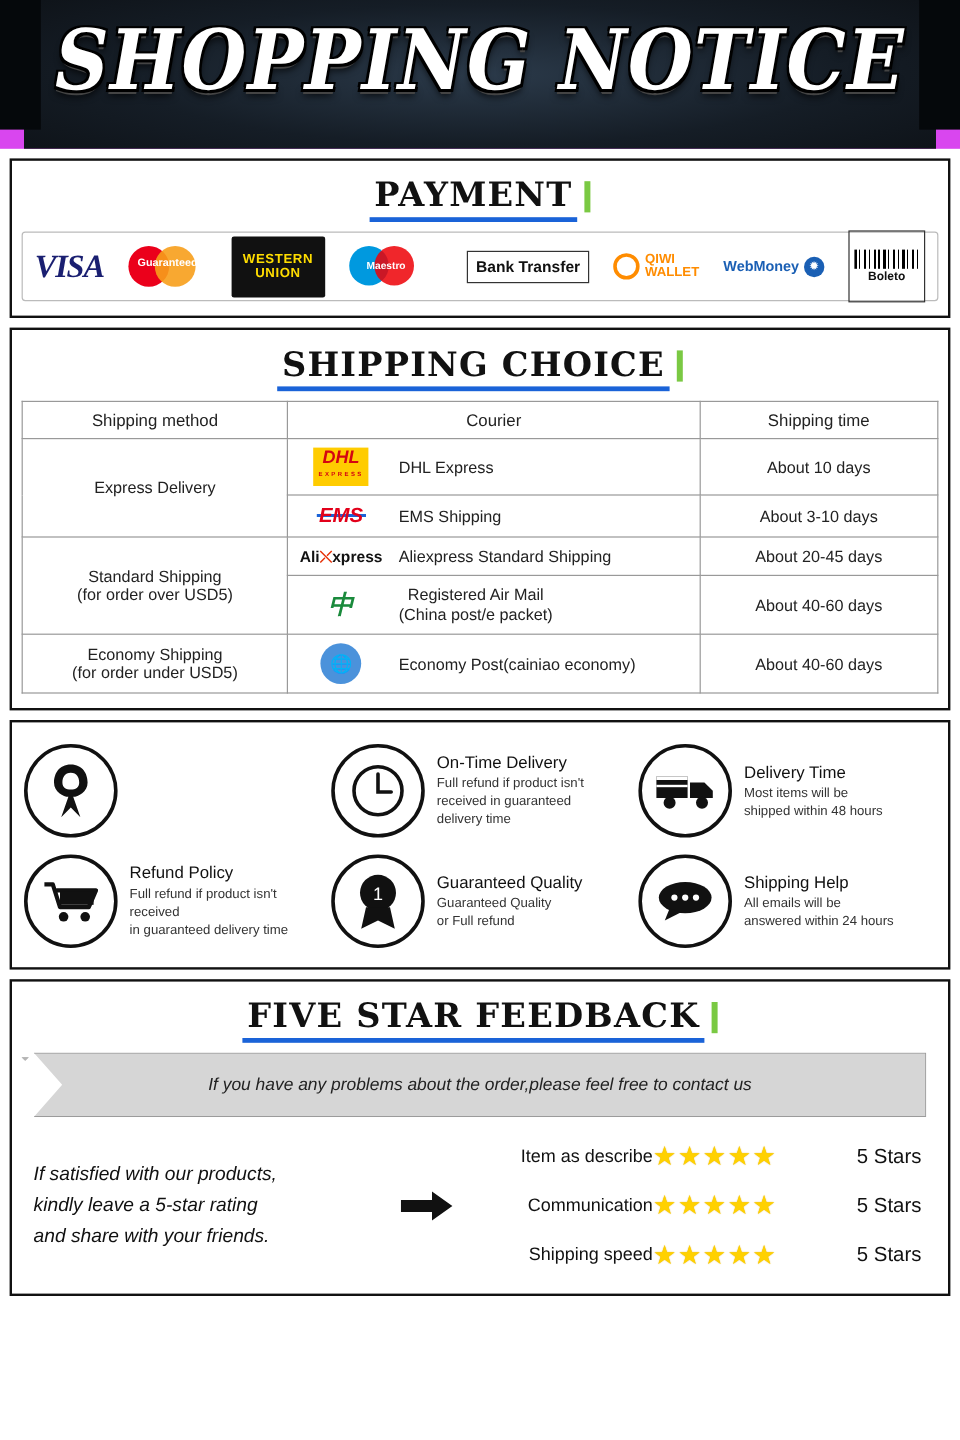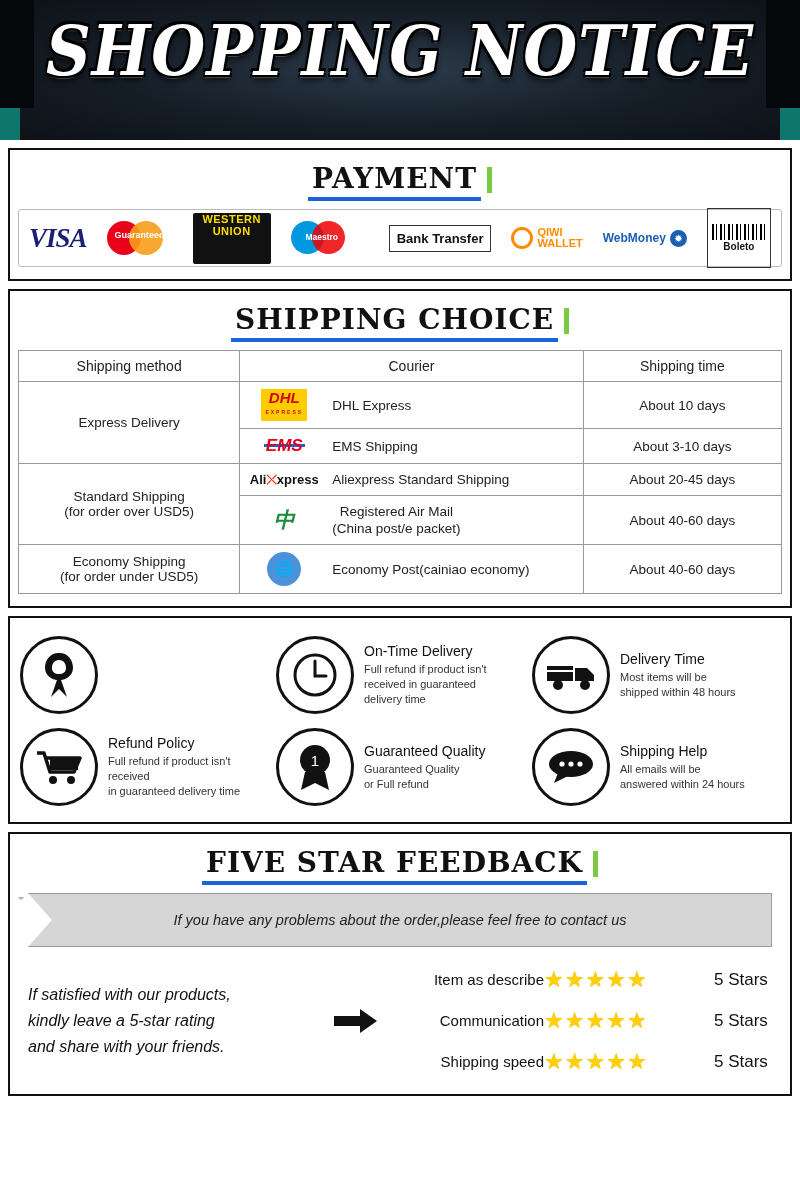--- a/index.html
+++ b/index.html
@@ -13,22 +13,22 @@
     width: 800px; height: 1200px;
     position: relative;
     background: #ffffff;
     overflow: hidden;
   }
 
   
   .banner {
     position: relative;
     width: 800px;
-    height: 140px;
-    background: #0f766e;
+    height: 124px;
+    background: #d946ef;
     overflow: hidden;
   }
   .banner .glow {
     position: absolute;
     left: 50%; top: 50%;
     transform: translate(-50%,-50%);
     width: 760px; height: 150px;
     background: radial-gradient(ellipse at center, #2b3a4a 0%, #151d26 55%, #0d1116 100%);
   }
   .banner .edge-left, .banner .edge-right {
@@ -112,21 +112,21 @@
   .mc { position: relative; width: 66px; height: 38px; }
   .mc .c1, .mc .c2 { position: absolute; top: 2px; width: 34px; height: 34px; border-radius: 50%; }
   .mc .c1 { left: 0; background: #eb001b; }
   .mc .c2 { left: 22px; background: #f79e1b; opacity: .9; }
   .mc .lbl {
     position: absolute; left: 0; right: 0; top: 11px;
     text-align: center; font-size: 9px; font-weight: bold; color: #fff;
     z-index: 3;
   }
   .wu { width: 78px; height: 51px; background: #111; color: #ffdd00; border-radius: 2px;
-        display: flex; flex-direction: column; align-items: center; 
+        display: flex; flex-direction: column; align-items: center; justify-content: center;
         font-size: 11px; font-weight: bold; line-height: 12px; letter-spacing: .5px; }
   .maestro { position: relative; width: 62px; height: 36px; }
   .maestro .c1, .maestro .c2 { position: absolute; top: 1px; width: 33px; height: 33px; border-radius: 50%; }
   .maestro .c1 { left: 0; background: #0099df; }
   .maestro .c2 { left: 21px; background: #ed0006; opacity: .85; }
   .maestro .lbl { position: absolute; left:0; right:0; top: 12px; text-align:center;
                   font-size: 8.5px; color:#fff; font-weight: bold; z-index: 3; }
   .banktransfer { border: 1px solid #333; padding: 5px 7px; font-size: 13px; font-weight: bold; color: #111; margin-left: 16px; }
   .qiwi { display: flex; align-items: center; gap: 4px; }
   .qiwi .q { width: 22px; height: 22px; border: 3px solid #ff8c00; border-radius: 50%; }

